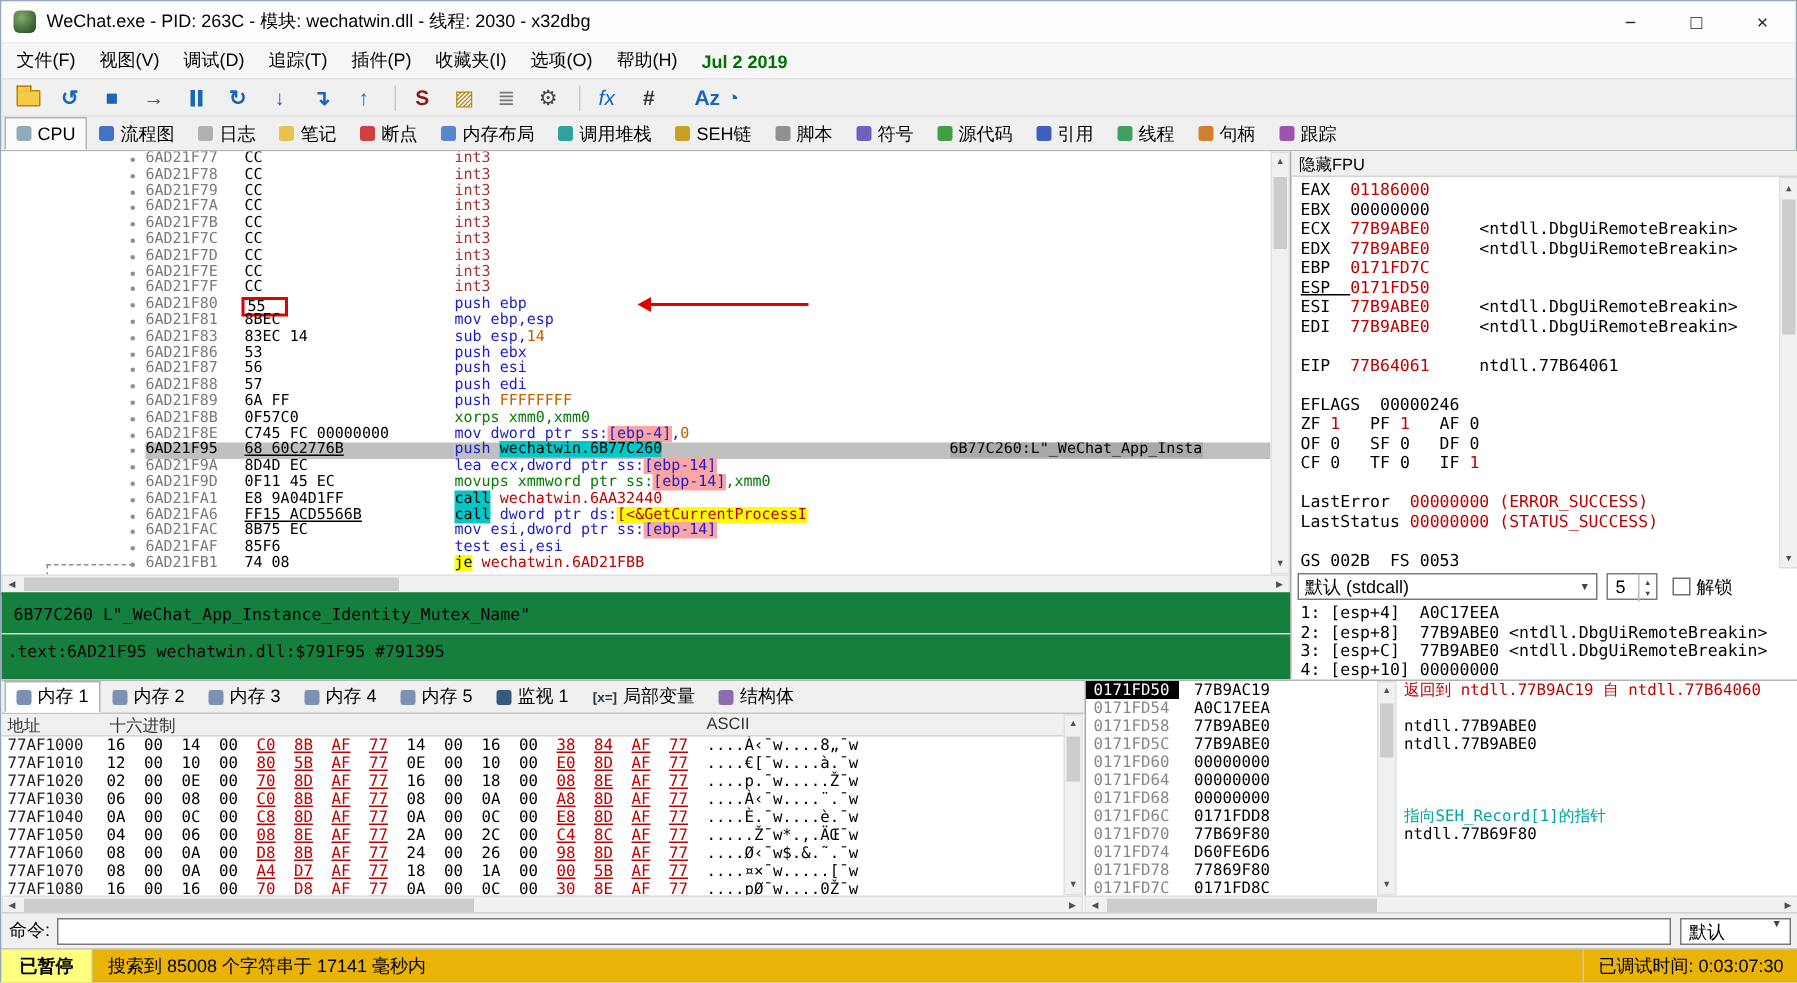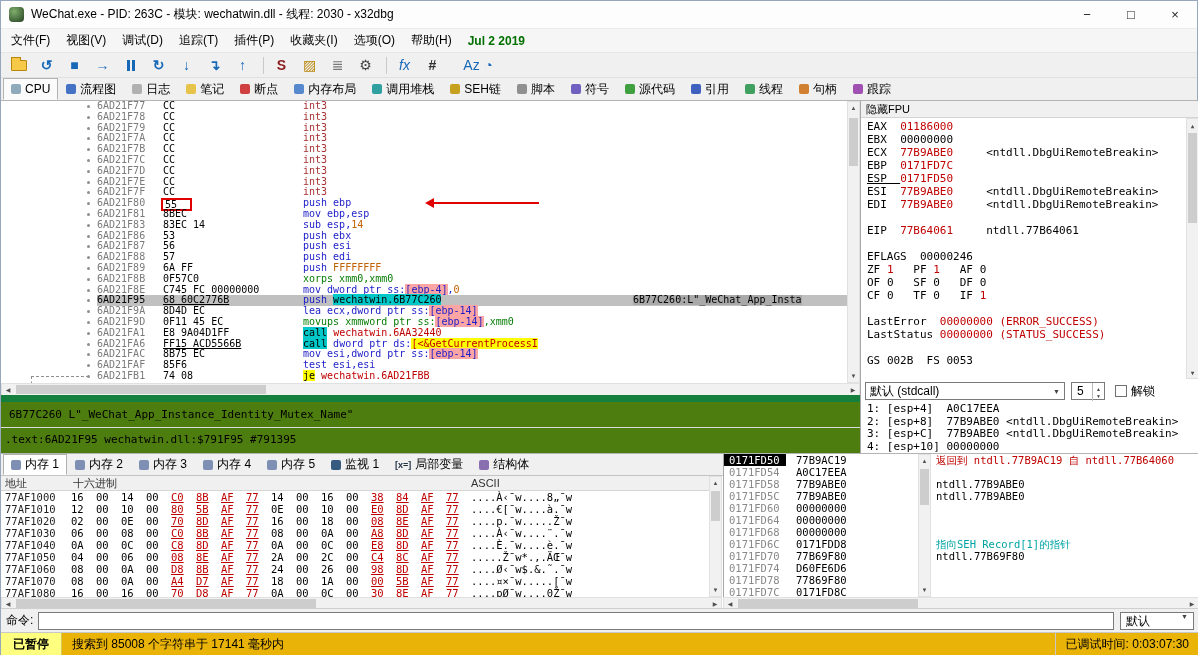--- a/index.html
+++ b/index.html
@@ -59,21 +59,21 @@
 .t-imm{color:#c26000}
 .t-sse{color:#067d06}
 .t-mem{background:#fca5a5;color:#1c1cc8}
 .t-cyan{background:#00c8c8;color:#000}
 .t-callmn{background:#00c8c8;color:#000}
 .t-target{color:#c00000}
 .t-imp{background:#ffff00;color:#c00000}
 .t-jcc{background:#ffff00;color:#000}
 
 
-.infobox{position:absolute;left:0;top:294px;width:859px;height:58px;background:#4d7c0f;border-top:7px solid #15803d;font-family:"DejaVu Sans Mono",monospace;font-size:11px}
+.infobox{position:absolute;left:0;top:294px;width:859px;height:58px;background:#15803d;border-top:2px solid #15803d;font-family:"DejaVu Sans Mono",monospace;font-size:11px}
 .infoline1{padding:6px 0 0 8px;white-space:pre}
 .infodiv{border-top:1px solid #dcdcdc;margin-top:6px}
 .infoline2{padding:5px 0 0 4px;white-space:pre}
 
 
 .regs{position:absolute;left:859px;top:0;width:339px;height:352px;background:#fff;border-left:1px solid #a8a8a8;font-family:"DejaVu Sans Mono",monospace;font-size:11px}
 .fpu{height:17px;background:#f0f0f0;border-bottom:1px solid #d4d4d4;font-size:11px;display:flex;align-items:center;padding-left:5px;font-family:"Liberation Sans","DejaVu Sans",sans-serif}
 .regrows{position:absolute;left:6px;top:19px;right:15px}
 .regrow{height:13px;line-height:13px;white-space:pre;overflow:hidden}
 .r-lbl{color:#000}
@@ -207,21 +207,21 @@
         <span class="tglyph" style="color: rgb(68, 68, 68);">⚙</span>
       </button>
       <span class="tsep"></span>
       <button class="tbtn">
         <span class="tglyph" style="color: rgb(24, 104, 184); font-style: italic;">fx</span>
       </button>
       <button class="tbtn">
         <span class="tglyph" style="color: rgb(51, 51, 51); font-weight: bold;">#</span>
       </button>
       <button class="tbtn">
-        <span class="tglyph" style="color: rgb(24, 104, 184); font-weight: normal; margin-left: 22px;">Az</span>
+        <span class="tglyph" style="color: rgb(24, 104, 184); font-weight: bold; margin-left: 22px;">Az</span>
       </button>
       <button class="tbtn">
         <span class="tglyph" style="color: rgb(24, 104, 184);">◔</span>
       </button>
     </div>
 
   <div class="tabbar">
 
   <div class="tab active">
         <span class="tabicon" style="background: rgb(143, 170, 187);"></span>
@@ -334,20 +334,21 @@
       <div class="infodiv"></div>
       <div class="infoline2">.text:6AD21F95 wechatwin.dll:$791F95 #791395</div>
     </div>
 
     <div class="regs">
       <div class="fpu">隐藏FPU</div>
       <div class="regrows">
           <div class="regrow"><span class="r-lbl">EAX  </span><span class="r-red">01186000</span></div>
           <div class="regrow"><span class="r-lbl">EBX  </span><span class="r-blk">00000000</span></div>
           <div class="regrow"><span class="r-lbl">ECX  </span><span class="r-red">77B9ABE0</span><span class="r-blk">     </span><span class="r-blk">&lt;ntdll.DbgUiRemoteBreakin&gt;</span></div>
+          <div class="regrow"><span class="r-lbl">EDX  </span><span class="r-red">77B9ABE0</span><span class="r-blk">     </span><span class="r-blk">&lt;ntdll.DbgUiRemoteBreakin&gt;</span></div>
           <div class="regrow"><span class="r-lbl">EBP  </span><span class="r-red">0171FD7C</span></div>
           <div class="regrow"><span class="r-lblu">ESP  </span><span class="r-red">0171FD50</span></div>
           <div class="regrow"><span class="r-lbl">ESI  </span><span class="r-red">77B9ABE0</span><span class="r-blk">     </span><span class="r-blk">&lt;ntdll.DbgUiRemoteBreakin&gt;</span></div>
           <div class="regrow"><span class="r-lbl">EDI  </span><span class="r-red">77B9ABE0</span><span class="r-blk">     </span><span class="r-blk">&lt;ntdll.DbgUiRemoteBreakin&gt;</span></div>
           <div class="regrow">&nbsp;</div>
           <div class="regrow"><span class="r-lbl">EIP  </span><span class="r-red">77B64061</span><span class="r-blk">     </span><span class="r-blk">ntdll.77B64061</span></div>
           <div class="regrow">&nbsp;</div>
           <div class="regrow"><span class="r-lbl">EFLAGS  </span><span class="r-blk">00000246</span></div>
           <div class="regrow"><span class="r-lbl">ZF </span><span class="r-red">1</span><span class="r-lbl">   PF </span><span class="r-red">1</span><span class="r-lbl">   AF </span><span class="r-blk">0</span></div>
           <div class="regrow"><span class="r-lbl">OF </span><span class="r-blk">0</span><span class="r-lbl">   SF </span><span class="r-blk">0</span><span class="r-lbl">   DF </span><span class="r-blk">0</span></div>

